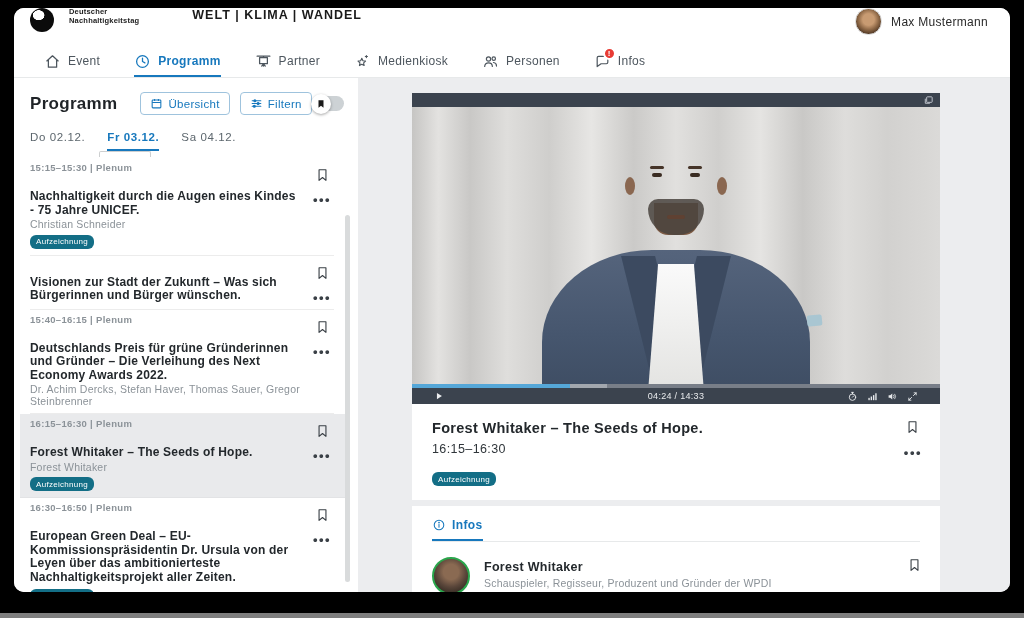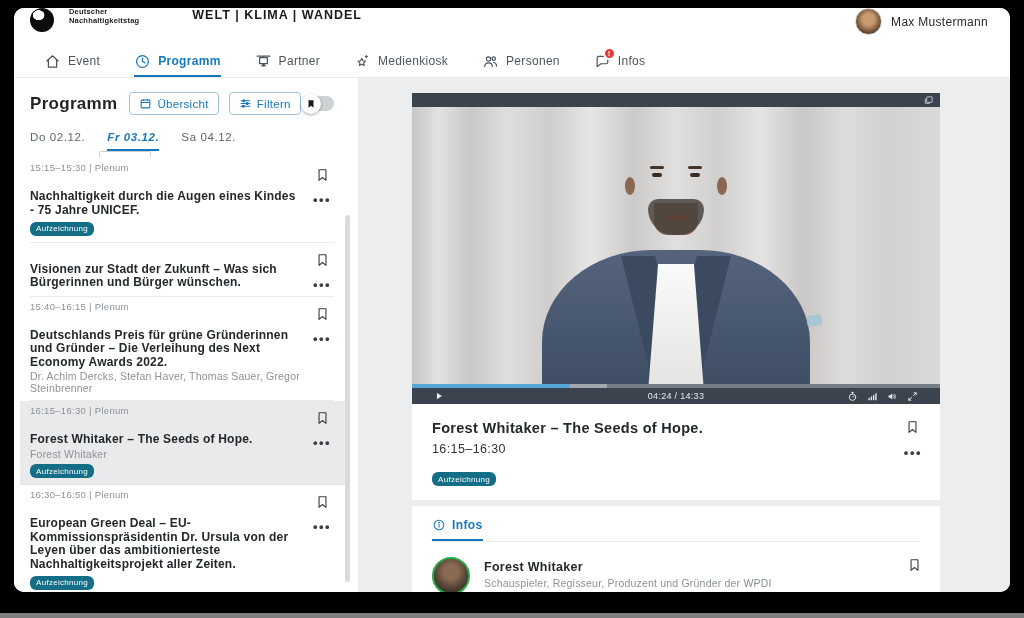--- a/index.html
+++ b/index.html
@@ -21,37 +21,37 @@
   .nav-tab { display:flex; align-items:center; gap:7px; font-size:12px; letter-spacing:.3px; color:#4d565e; cursor:pointer; border-bottom:2px solid transparent; padding-bottom:1px; position:relative; }
   .nav-tab svg { width:17px; height:17px; }
   .nav-tab.active { color:#1778bd; border-bottom-color:#1778bd; font-weight:bold; }
   .nav-badge { position:absolute; top:-1px; left:9px; min-width:13px; height:13px; border-radius:7px; background:#e83b34; color:#fff; font-size:8px; font-weight:bold; display:flex; align-items:center; justify-content:center; border:2px solid #fff; }
 
   
   .sidebar { position:absolute; left:0; top:70px; bottom:0; width:344px; background:#fff; padding:14px 24px 0 16px; }
   .sb-head { display:flex; align-items:center; }
   .sb-title { font-size:17px; font-weight:bold; color:#1f2327; letter-spacing:.3px; }
   .sb-btn { margin-left:10px; display:inline-flex; align-items:center; gap:5px; border:1px solid #9fc3dd; border-radius:4px; background:#fff; color:#1778bd; font-size:11.5px; letter-spacing:.3px; padding:3px 9px; height:23px; font-family:inherit; cursor:pointer; }
-  .sb-btn:first-of-type { margin-left:12px; }
+  .sb-btn:first-of-type { margin-left:23px; }
   .sb-btn svg { width:13px; height:13px; }
   .toggle { margin-left:auto; width:32px; height:15px; border-radius:8px; background:#cdd2d5; position:relative; cursor:pointer; flex:none; }
   .toggle-knob { position:absolute; left:-1px; top:-2.5px; width:20px; height:20px; border-radius:50%; background:#fff; box-shadow:0 1px 3px rgba(0,0,0,.35); display:flex; align-items:center; justify-content:center; }
   .toggle-knob svg { width:10px; height:12px; }
 
   .date-tabs { display:flex; gap:22px; margin-top:16px; }
   .dtab { font-size:11.5px; letter-spacing:.6px; color:#5c666d; padding-bottom:6px; cursor:pointer; }
-  .dtab.active { color:#1778bd; font-weight:bold; border-bottom:2px solid #1778bd;font-style:italic; }
+  .dtab.active { color:#1778bd; font-weight:bold; border-bottom:2px solid #1778bd; }
 
   .sb-list { position:relative; margin-top:0; }
   .remnant { height:7px; position:relative; }
   .remnant-chip { position:absolute; left:69px; top:0; width:52px; height:6px; border:1px solid #cdcfd0; border-bottom:none; border-radius:2px 2px 0 0; }
   .item { display:flex; padding:4px 0 6px; border-bottom:1px solid #ececec; cursor:pointer; }
   .item.selected { background:#e9eaec; margin:0 -14px 0 -10px; padding-left:10px; padding-right:14px; border-bottom-color:#e2e3e5; }
   .item-main { flex:1; min-width:0; padding-right:10px; }
-  .item-meta { font-size:9.5px; color:#8b9298; letter-spacing:.3px; line-height:12px; }
+  .item-meta { font-size:9.5px; color:#8b9298; letter-spacing:.3px; line-height:12px;font-weight:bold; }
   .item-title { font-size:12px; line-height:13.5px; font-weight:bold; color:#23282c; letter-spacing:.2px; margin-top:16px; }
   .item-speakers { font-size:10.5px; line-height:12px; color:#8b9298; margin-top:1px; letter-spacing:.2px; }
   .badge { display:inline-block; margin-top:3px; background:#136e86; color:#fff; font-size:8px; letter-spacing:.3px; padding:2.5px 6px; border-radius:6px; }
   .item-actions { width:24px; flex:none; display:flex; flex-direction:column; align-items:center; gap:13px; padding-top:4px; }
   .bm { width:15px; height:18px; color:#3a4046; cursor:pointer; }
   .bm svg { width:15px; height:18px; }
   .dots { color:#3a4046; font-size:13px; line-height:6px; letter-spacing:1.5px; cursor:pointer; font-weight:bold; }
   .sb-scrollbar { position:absolute; left:331px; top:137px; bottom:10px; width:5px; border-radius:3px; background:#d9dbdc; }
 
   
@@ -206,20 +206,21 @@
 
     <div class="sb-list">
       <div class="remnant">
           <div class="remnant-chip"></div>
         </div>
 
       <div class="item">
         <div class="item-main">
           <div class="item-meta">15:15–15:30 | Plenum</div>
           <div class="item-title">Nachhaltigkeit durch die Augen eines Kindes - 75 Jahre UNICEF.</div>
+          <div class="item-speakers">Christian Schneider</div>
           <span class="badge">Aufzeichnung</span>
         </div>
         <div class="item-actions">
           <span class="bm"><svg viewBox="0 0 24 24" fill="none" stroke="currentColor" stroke-width="1.8" stroke-linejoin="round">
                 <path d="M6.5 3.5h11v17L12 16l-5.5 4.5z"></path>
               </svg></span>
           <span class="dots">•••</span>
         </div>
       </div>
 

